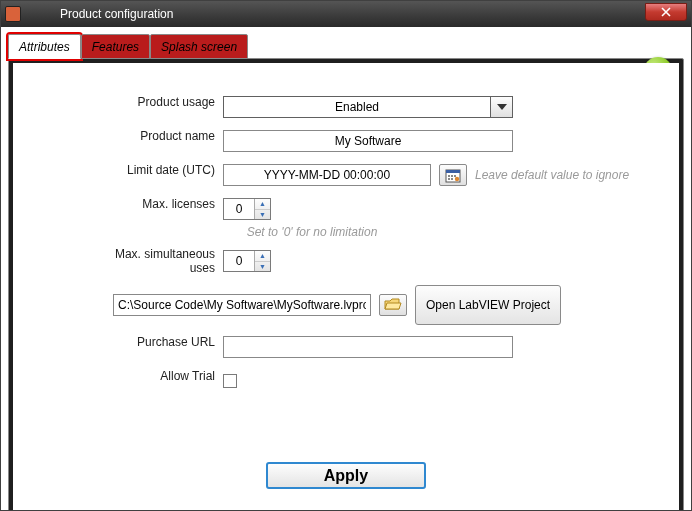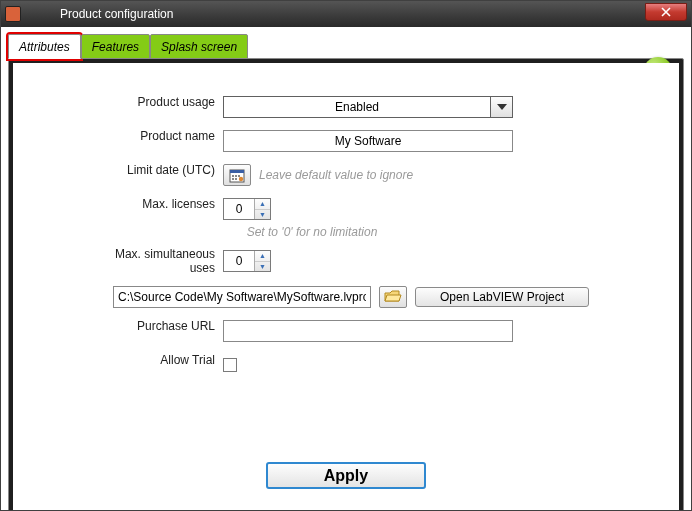--- a/index.html
+++ b/index.html
@@ -48,21 +48,21 @@
   }
   .tabs-row {
     display: flex;
     gap: 0;
     position: relative;
     z-index: 2;
     margin-bottom: -1px;
     font-style: italic;
   }
   .tab {
-    background: #84cc16;
+    background: #b91c1c;
     border: 1px solid #888;
     padding: 5px 10px 4px;
     font-size: 12px;
     cursor: pointer;
     border-top-left-radius: 2px;
     border-top-right-radius: 2px;
     position: relative;
   }
   .tab.active-hl {
     background: #fff;
@@ -161,25 +161,25 @@
   .icon-btn {
     width: 28px; height: 22px;
     background: linear-gradient(180deg,#fdfdfd,#e0e0e0);
     border: 1px solid #8a8a8a;
     display:flex; align-items:center; justify-content:center;
     cursor: pointer;
     border-radius:2px;
   }
   .cal-svg { width:16px; height:16px;}
   button.btn {
-    height: 20px;
+    height: 40px;
     background: linear-gradient(180deg,#fdfdfd,#e4e4e4);
     border: 1px solid #8a8a8a;
     border-radius: 3px;
-    padding: 0 24px;
+    padding: 0 10px;
     font-family: inherit; font-size: 12px;
     cursor: pointer;
   }
   .checkbox { width:14px; height:14px; border:1px solid #7a7a7a; background:#fff; }
   .apply-btn {
     position: absolute;
     left: 50%; transform: translateX(-50%);
     bottom: 26px;
     width: 160px; height: 27px;
     background: linear-gradient(180deg,#fdfdfd,#e4e4e4);
@@ -230,20 +230,21 @@
         <div class="row">
           <div class="lbl">Product name</div>
           <div class="ctrl">
             <input class="txt center" style="width: 290px;" value="My Software">
           </div>
         </div>
 
         <div class="row">
           <div class="lbl">Limit date (UTC)</div>
           <div class="ctrl">
+            <input class="txt center" style="width: 208px;" value="YYYY-MM-DD 00:00:00">
             <div class="icon-btn">
               <svg class="cal-svg" viewBox="0 0 16 16">
                 <rect x="1" y="3" width="14" height="12" fill="#fff" stroke="#555"></rect>
                 <rect x="1" y="3" width="14" height="3" fill="#3a5fa5"></rect>
                 <rect x="3" y="8" width="2" height="2" fill="#888"></rect>
                   <rect x="6" y="8" width="2" height="2" fill="#888"></rect>
                 <rect x="9" y="8" width="2" height="2" fill="#888"></rect>
                   <rect x="3" y="11" width="2" height="2" fill="#888"></rect>
                 <rect x="6" y="11" width="2" height="2" fill="#888"></rect>
                   <circle cx="12" cy="12" r="2.2" fill="#d83"></circle>

